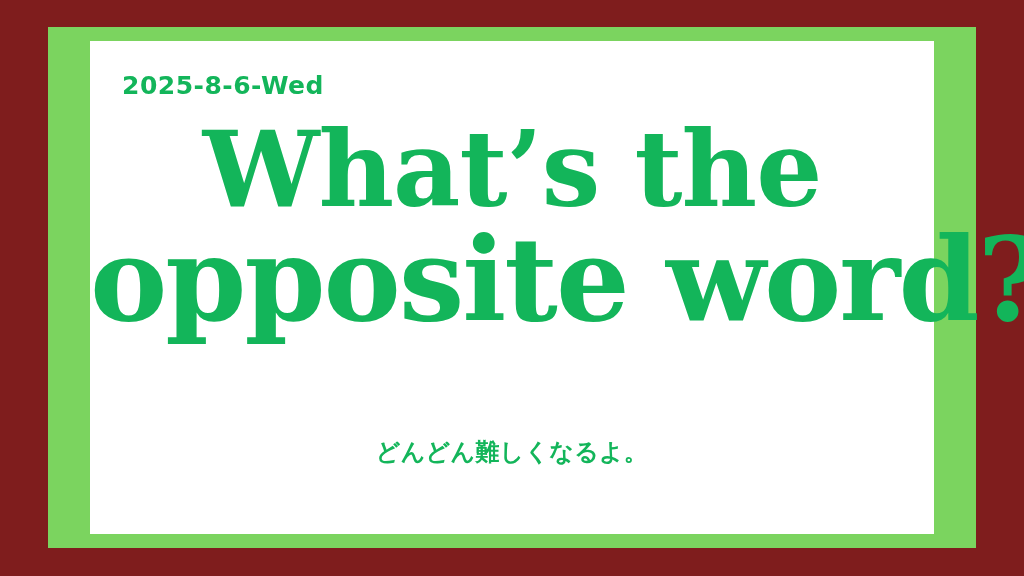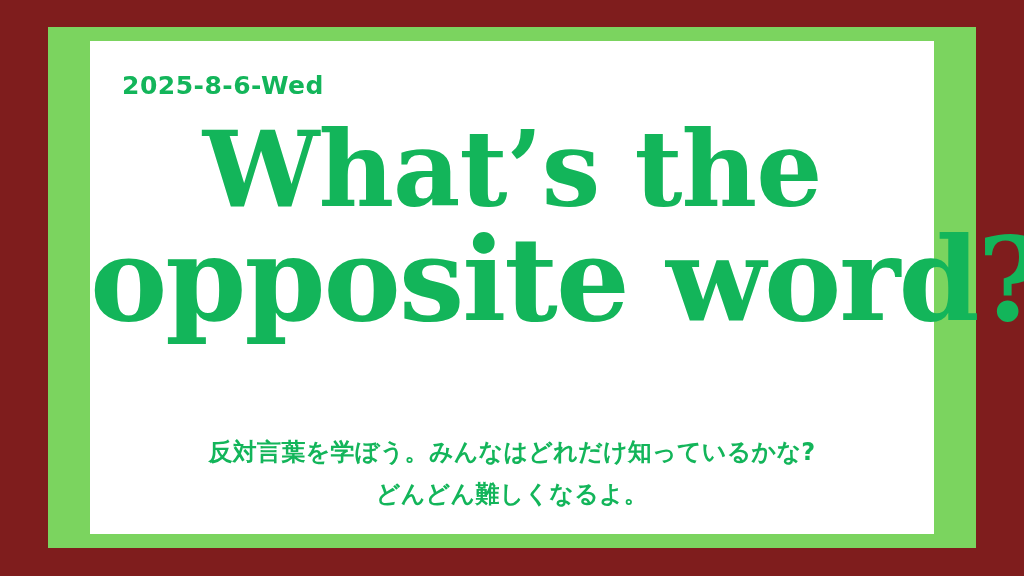--- a/index.html
+++ b/index.html
@@ -110,19 +110,18 @@
     <div id="card">
 
       <div id="date-label">2025-8-6-Wed</div>
 
       <div id="headline">
         <span class="headline-line" id="headline-line-1">What’s the</span>
         <span class="headline-line" id="headline-line-2">opposite word?</span>
       </div>
 
       <div id="subtitle">
-        <span class="subtitle-line">反対言葉を学ぼう。みんなはどれだけ知っているかな?</span>
         <span class="subtitle-line">どんどん難しくなるよ。</span>
       </div>
 
     </div>
   </div>
 </div>
 
 </body></html>

